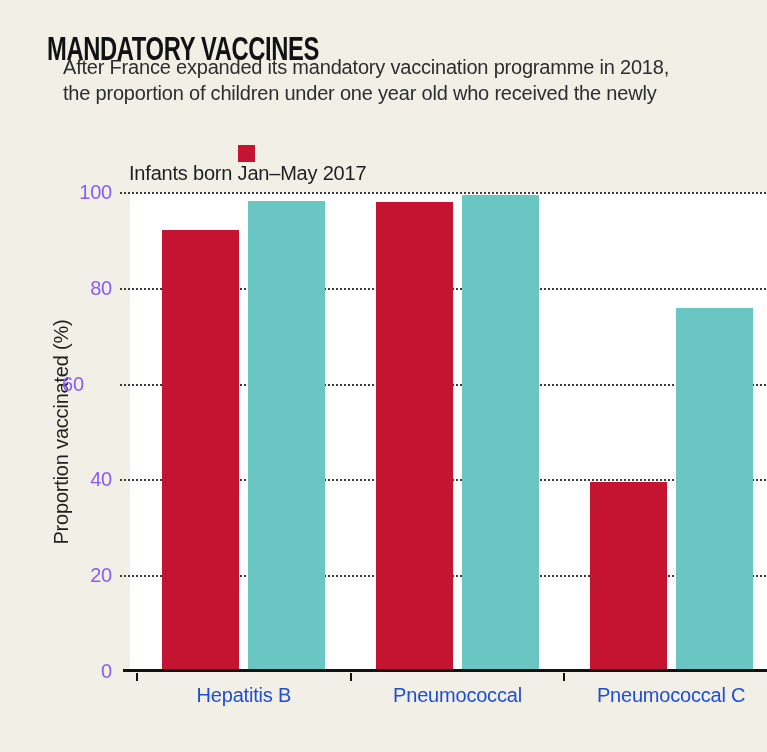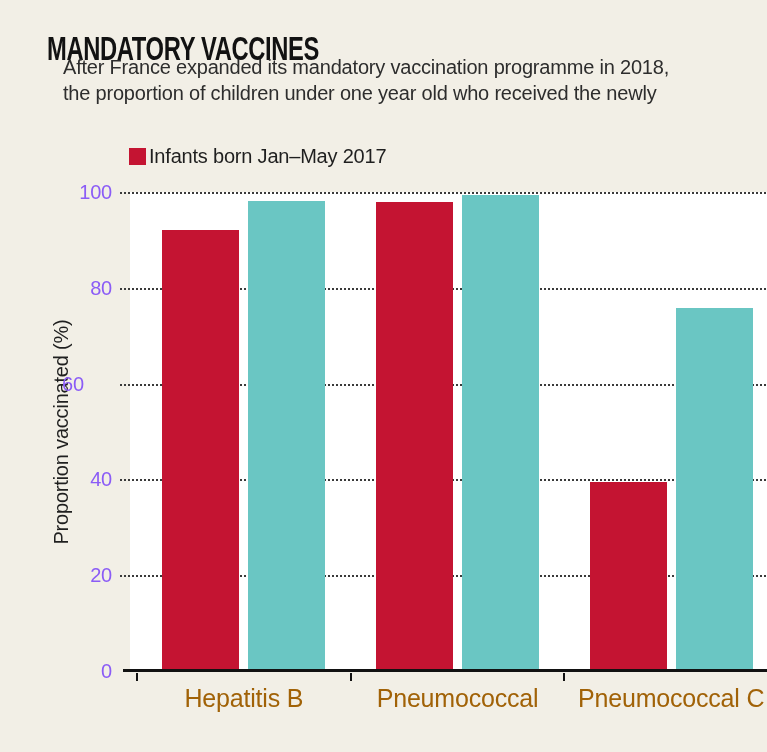--- a/index.html
+++ b/index.html
@@ -11,38 +11,38 @@
   }
   .title{
     position:absolute;left:13px;top:9px;font-size:33px;font-weight:bold;
     letter-spacing:-0.5px;transform:scaleX(0.72);transform-origin:left center;
     white-space:nowrap;color:#121212;line-height:36px;
   }
   .subtitle{position:absolute;left:29px;top:54px;font-size:20px;line-height:26px;color:#2d2d2d;}
   .subtitle div{white-space:nowrap;}
   .legend-item{position:absolute;top:145px;display:flex;align-items:center;font-size:20px;color:#1f1f1f;}
   .legend-item .swatch{width:17px;height:17px;margin-right:3px;flex:0 0 auto;}
-  #legend-1{left:95px;}
+  #legend-1{left:95px;flex-direction:column;}
   #legend-2{left:424px;}
   .y-axis-title{
     position:absolute;left:27px;top:432px;
     transform:translate(-50%,-50%) rotate(-90deg);
     font-size:20px;white-space:nowrap;color:#1f1f1f;
   }
   .plot{position:absolute;left:96px;top:192px;width:654px;height:479px;background:#ffffff;}
   .gridline{position:absolute;left:-10px;width:674px;height:0;border-top:2px dotted #3a3a3a;z-index:0;}
   .ytick-label{
     position:absolute;left:-96px;width:78px;text-align:right;
     font-size:20px;line-height:26px;color:#8b5cf6;
   }
   .xaxis{position:absolute;left:-7px;top:477px;width:659px;height:3px;background:#121212;z-index:3;}
   .xtick{position:absolute;top:481px;width:2px;height:8px;background:#121212;}
   .cat-group{position:absolute;bottom:0;width:163px;height:100%;display:flex;align-items:flex-end;gap:9px;z-index:2;}
   .bar{flex:1 1 0;}
-  .cat-label{position:absolute;top:492px;transform:translateX(-50%);font-size:25px;white-space:nowrap;color:#a16207;}
+  .cat-label{position:absolute;top:492px;transform:translateX(-50%);font-size:20px;white-space:nowrap;color:#1d4ed8;}
   .credit{
     position:absolute;right:22px;top:710px;color:#7e7e7e;
     font-family:"Liberation Serif",serif;font-size:27px;letter-spacing:0;
   }
   .credit .copy{font-size:15px;vertical-align:4px;margin-right:1px;}
 </style>
 </head>
 <body>
 
 <div class="page">

